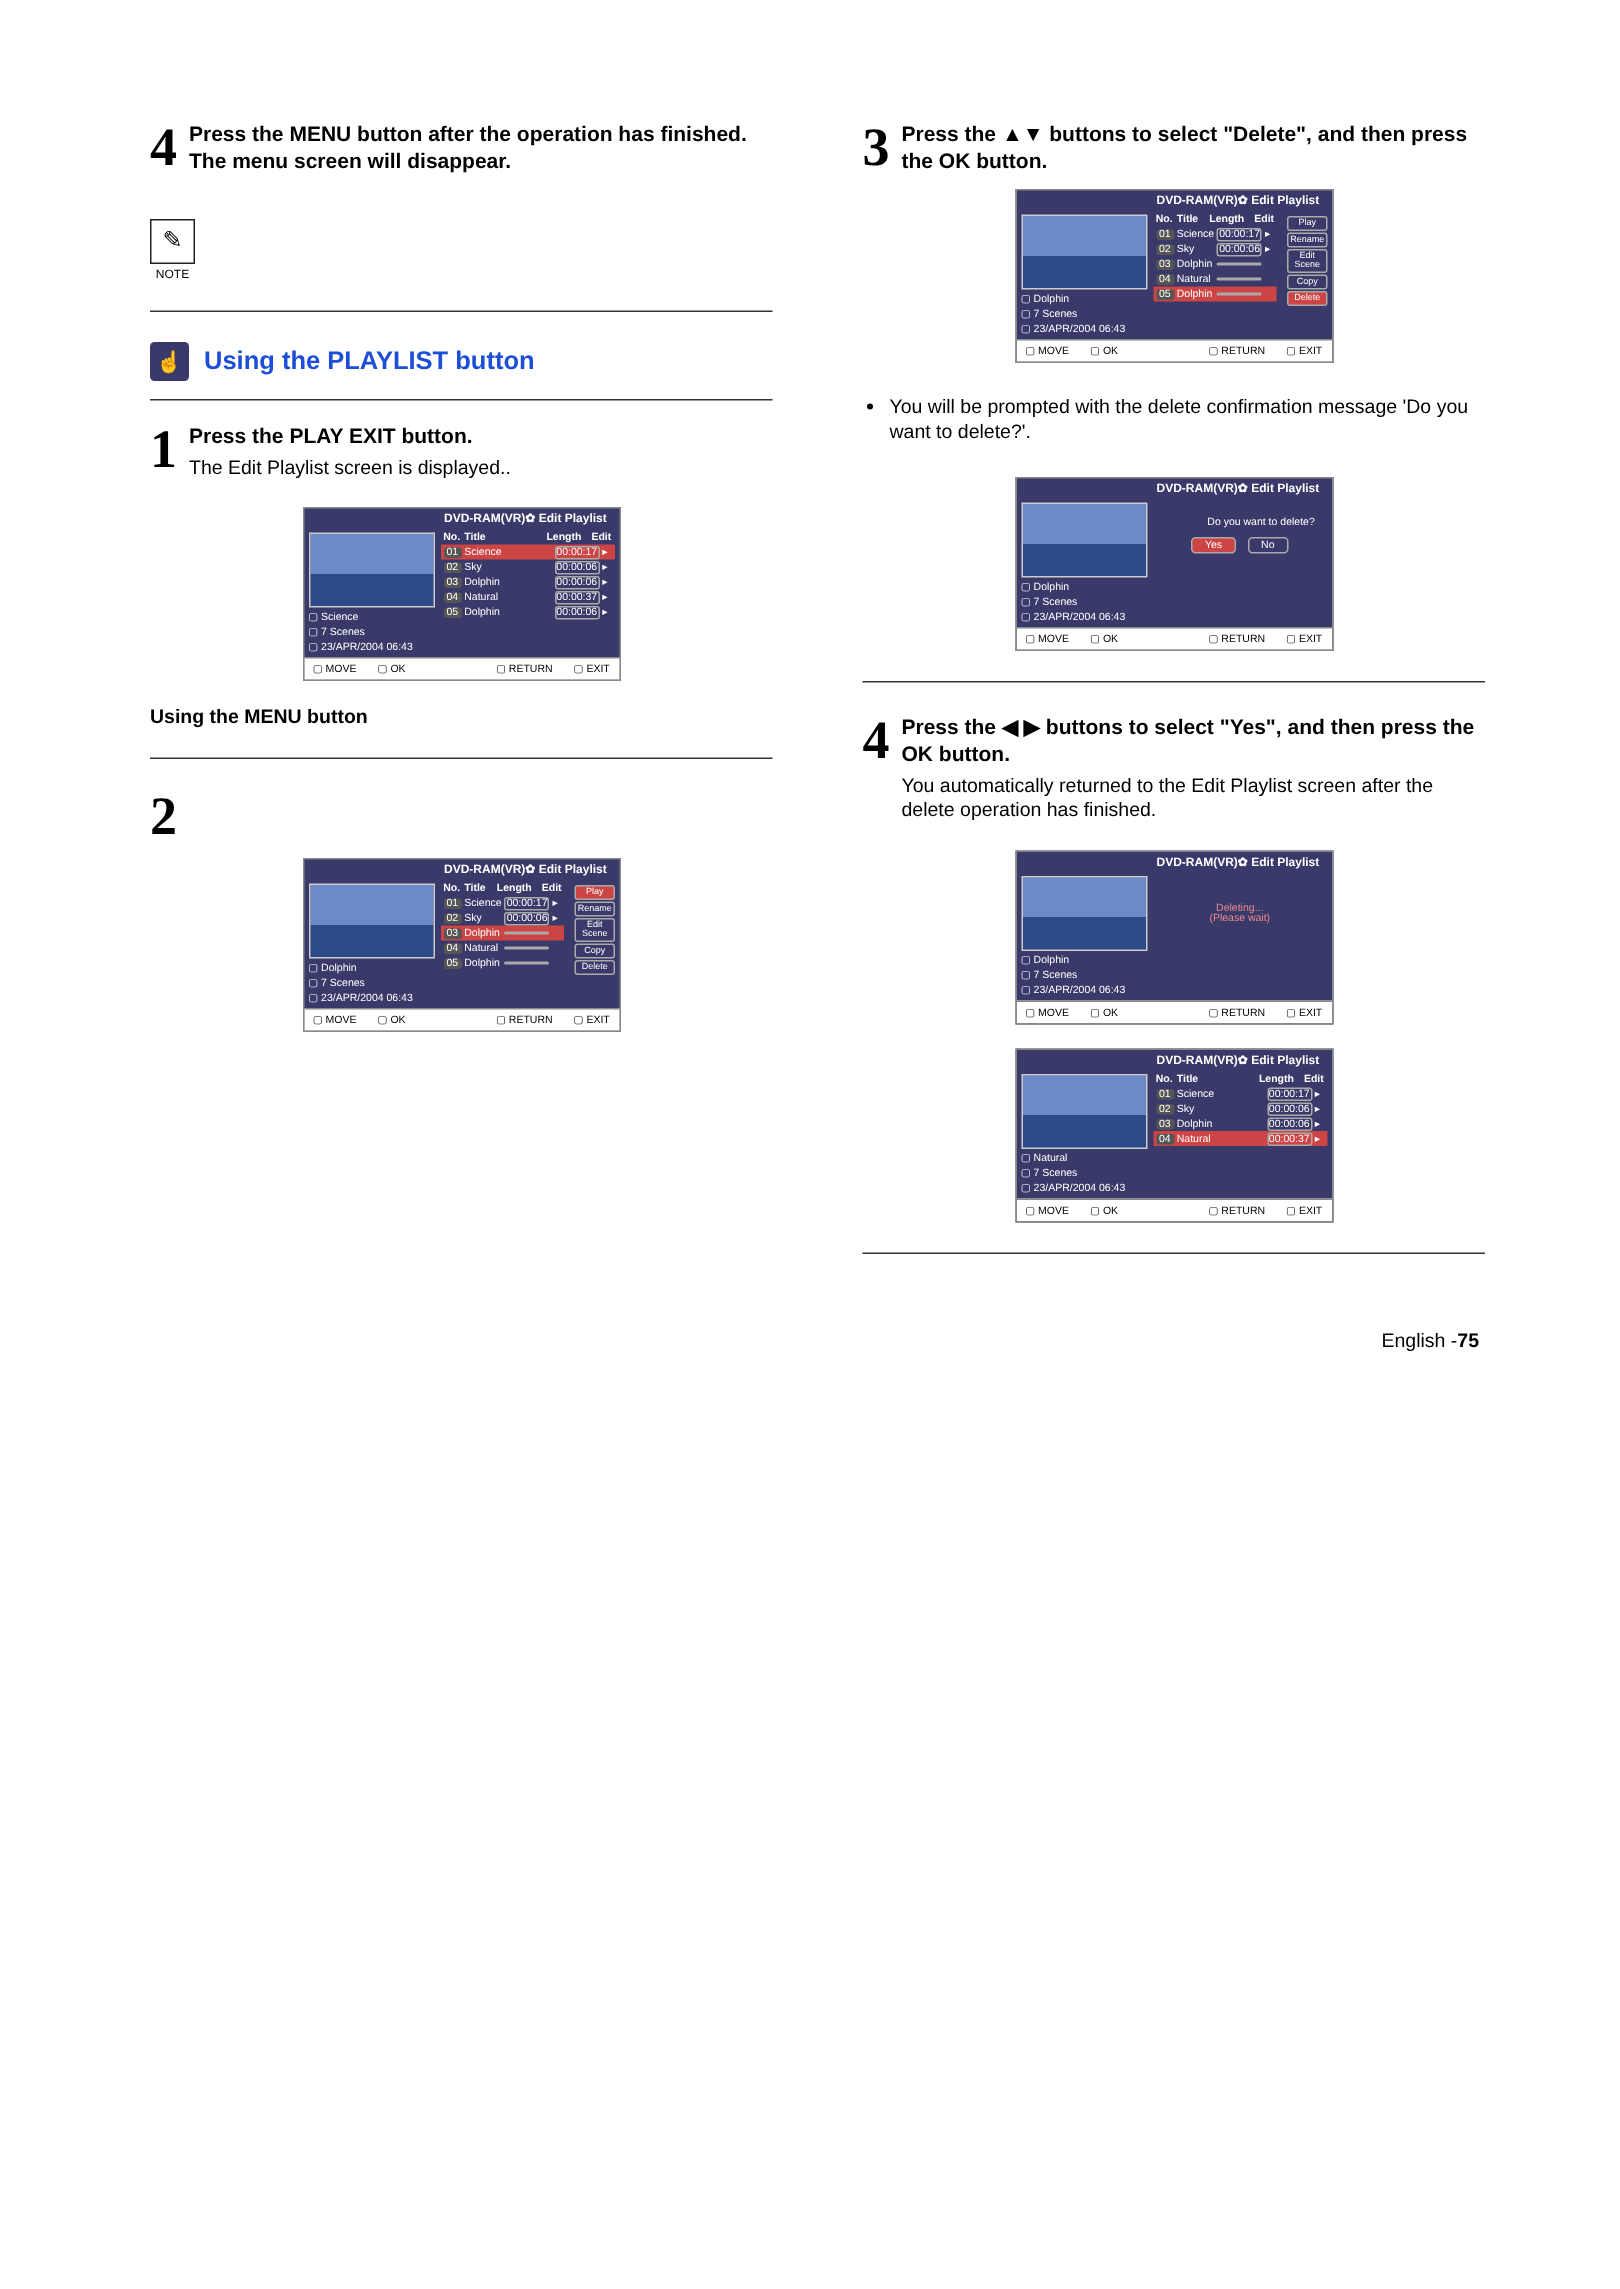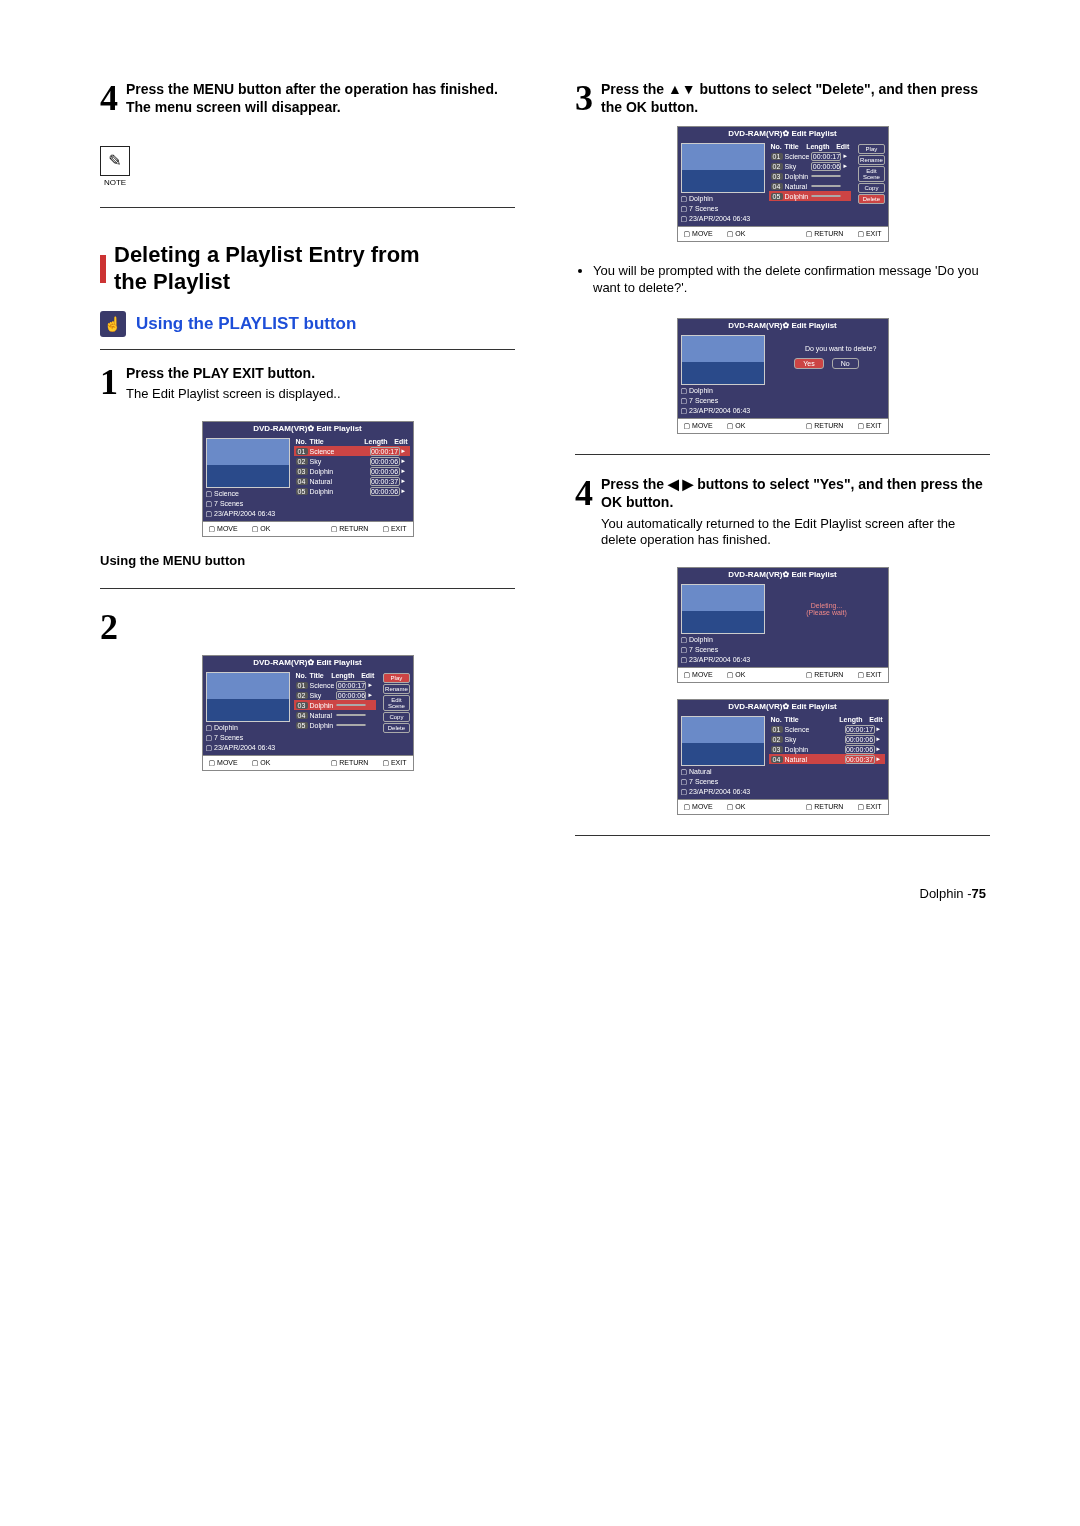--- a/index.html
+++ b/index.html
@@ -20,21 +20,21 @@
   .hbar{display:flex;align-items:center;gap:8px;margin:34px 0 12px 0}
   .redbar{width:6px;height:28px;background:#c33}
   .h2{font-size:22px;font-weight:bold;line-height:1.2}
   .sub-row{display:flex;align-items:center;gap:10px;margin-top:16px;border-bottom:1px solid #333;padding-bottom:12px}
   .sub-icon{width:26px;height:26px;background:#3a3a6a;color:#fff;border-radius:3px;display:flex;align-items:center;justify-content:center;font-size:14px}
   .sub-title{color:#1d4ed8;font-weight:bold;font-size:17px}
   .subhead{font-weight:bold;font-size:13px;margin:14px 0 4px 0}
   ul.bul{margin:4px 0;padding-left:18px}
   ul.bul li{font-size:13px;margin:21px 0;line-height:1.3}
   .scr{width:210px;margin:10px auto 16px auto;border:1px solid #888;font-size:8px;color:#fff;background:#3a3a6a}
-  .scr-top{display:flex;justify-content:center;padding:2px 20px;font-weight:bold}
+  .scr-top{display:flex;justify-content:flex-end;padding:2px 8px;font-weight:bold}
   .scr-body{display:flex;gap:4px;padding:3px}
   .thumb{width:82px;height:48px;background:linear-gradient(#6a8ac8 55%,#2a4a8a 55%);border:1px solid #ccc}
   .thumb-info{font-size:7px;margin-top:2px}
   .tbl{flex:1}
   .tbl-head{display:flex;gap:2px;font-weight:bold;font-size:7px;margin-bottom:1px;padding:0 2px}
   .tbl-head span:nth-child(1){width:12px}
   .tbl-head span:nth-child(2){flex:1}
   .tbl-head span:nth-child(3){width:28px}
   .row{display:flex;gap:2px;font-size:7px;align-items:center;padding:0 2px;height:10px}
   .row.sel{background:#c44}
@@ -75,26 +75,20 @@
     <div style="text-align:center">
       <div class="note-icon">
               <span class="glyph">✎</span>
             </div>
       <div class="note-label">NOTE</div>
     </div>
    </div>
 
    <hr class="hr">
 
-   <div class="hbar">
-    <div class="redbar"></div>
-    <div class="h2">
-      <span>Deleting a Playlist Entry from</span><br><span>the Playlist</span>
-    </div>
-   </div>
 
    <div class="sub-row">
     <div class="sub-icon">☝</div>
     <div class="sub-title">Using the PLAYLIST button</div>
    </div>
 
    <div class="step" style="margin-top:14px">
     <div class="num">1</div>
     <div class="step-text">
       <b>Press the PLAY EXIT button.</b>
@@ -426,15 +420,15 @@
             <span style="margin-left:auto">▢ <span>RETURN</span></span>
             <span>▢ <span>EXIT</span></span>
           </div>
    </div>
 
    <hr class="hr">
   </div>
  </div>
 
  <div class="footer">
-   <span>Dolphin -</span><b>75</b>
+   <span>English -</span><b>75</b>
  </div>
 </div>
 
 </body></html>

